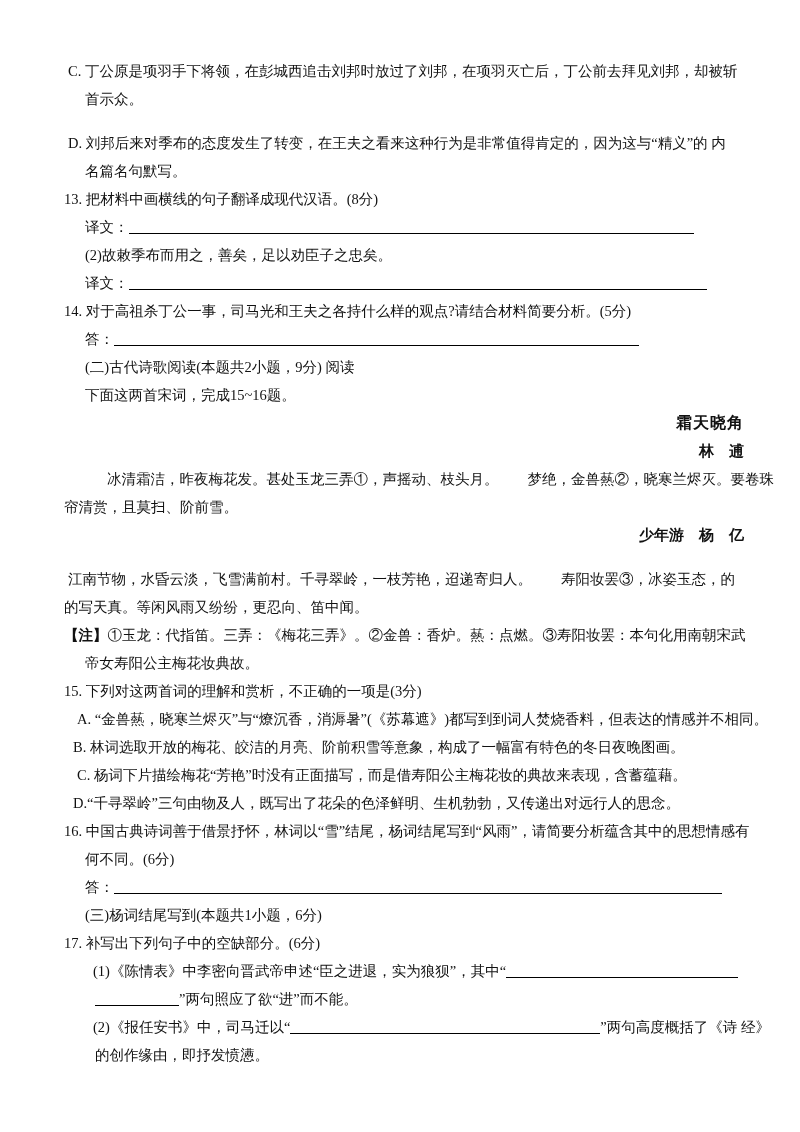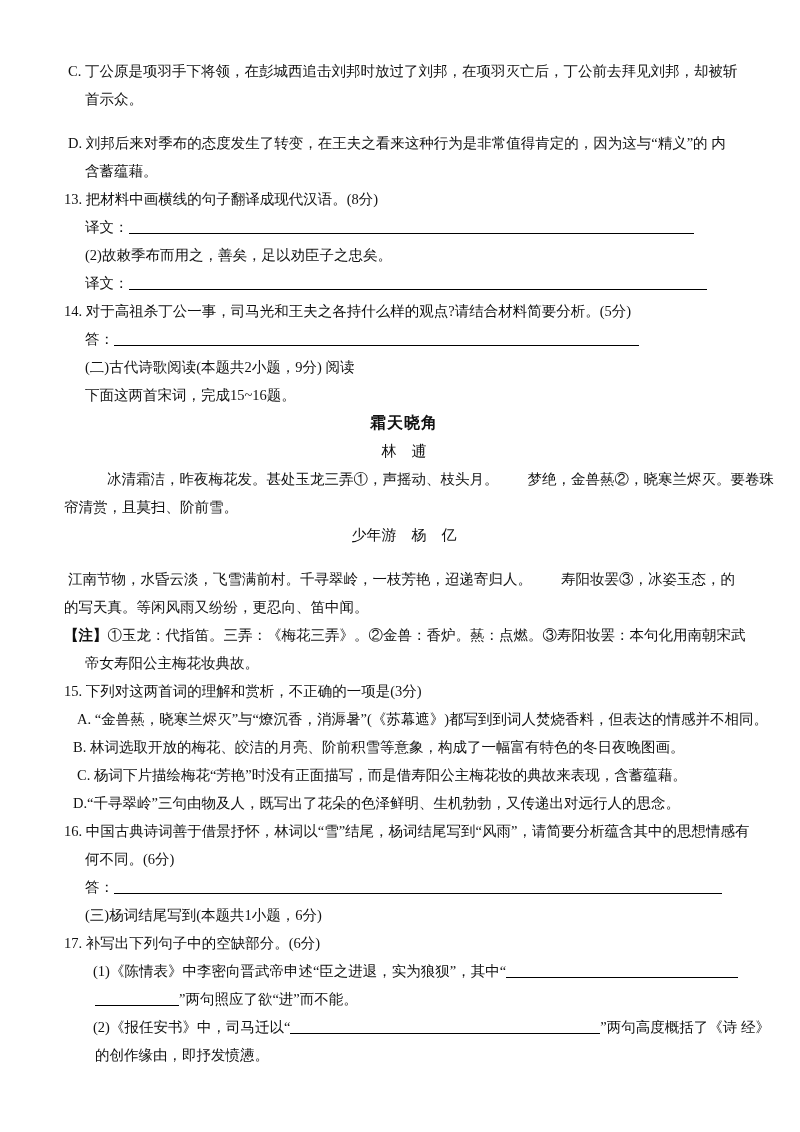--- a/index.html
+++ b/index.html
@@ -16,23 +16,23 @@
   .line { line-height: 28px; min-height: 28px; white-space: nowrap; }
   
   .i0  { margin-left: 0; }
   .i4  { margin-left: 4px; margin-top: 16px; }
   .i9  { margin-left: 9px; }
   .i13 { margin-left: 13px; }
   .i21 { margin-left: 21px; }
   .i29 { margin-left: 29px; }
   .i31 { margin-left: 31px; }
   .i43 { margin-left: 43px; }
-  .center { text-align: center; margin-left: 0; }
+  .center { text-align: right; margin-left: 0; }
   .poem-title { font-weight: 700; font-size: 16px; letter-spacing: 1px; }
-  .poem-author { font-weight: 400; font-size: 15px; }
+  .poem-author { font-weight: 700; font-size: 15px; }
   .bold { font-weight: 700; }
   .blank {
     display: inline-block;
     border-bottom: 1px solid #000;
     height: 13px;
     vertical-align: baseline;
     margin-bottom: -2px;
   }
   .bw-yiwen1 { width: 565px; }
   .bw-yiwen2 { width: 578px; }
@@ -44,21 +44,21 @@
 </style>
 </head>
 <body>
 
 <div class="page">
 
   <div class="line i4"><span>C. 丁公原是项羽手下将领，在彭城西追击刘邦时放过了刘邦，在项羽灭亡后，丁公前去拜见刘邦，却被斩</span></div>
   <div class="line i21"><span>首示众。</span></div>
 
   <div class="line i4"><span>D. 刘邦后来对季布的态度发生了转变，在王夫之看来这种行为是非常值得肯定的，因为这与“精义”的 内</span></div>
-  <div class="line i21"><span>含蓄蕴藉。</span></div>
+  <div class="line i21"><span>名篇名句默写。</span></div>
 
   <div class="line i0"><span>13. 把材料中画横线的句子翻译成现代汉语。(8分)</span></div>
   <div class="line i21"><span>译文：</span><span class="blank bw-yiwen1"></span></div>
   <div class="line i21"><span>(2)故敕季布而用之，善矣，足以劝臣子之忠矣。</span></div>
   <div class="line i21"><span>译文：</span><span class="blank bw-yiwen2"></span></div>
 
   <div class="line i0"><span>14. 对于高祖杀丁公一事，司马光和王夫之各持什么样的观点?请结合材料简要分析。(5分)</span></div>
   <div class="line i21"><span>答：</span><span class="blank bw-da14"></span></div>
 
   <div class="line i21"><span>(二)古代诗歌阅读(本题共2小题，9分) 阅读</span></div>

